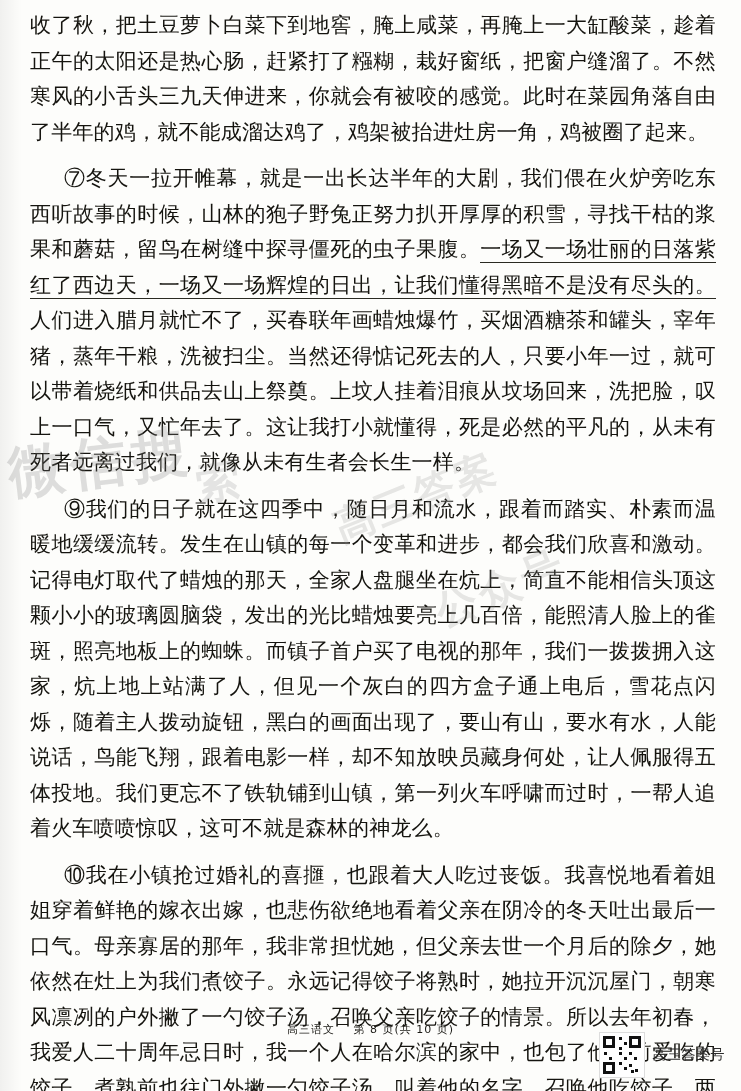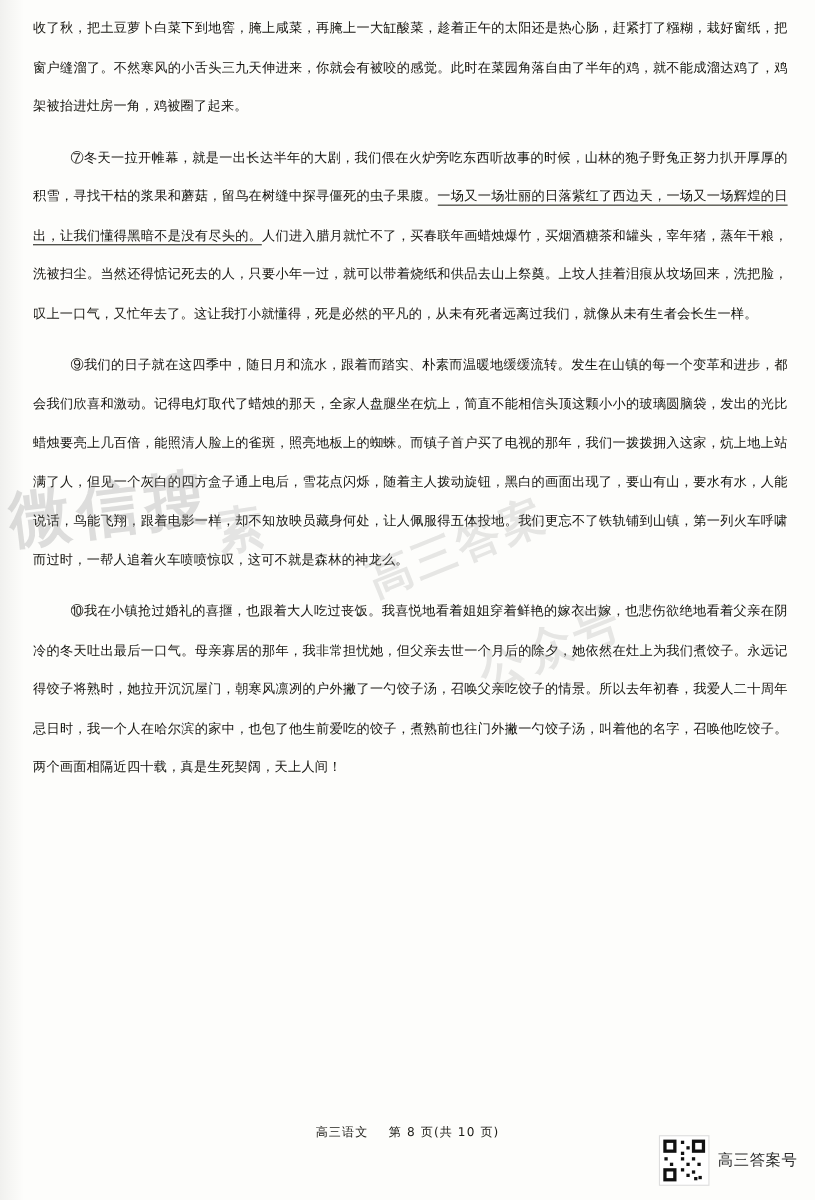--- a/index.html
+++ b/index.html
@@ -25,21 +25,21 @@
   .content {
     position: absolute;
     left: 30px;
     top: 8px;
     width: 686px;
     height: 990px;
   }
 
   p.para {
     margin: 0 0 0.9px 0;
-    font-size: 12px;
+    font-size: 21px;
     line-height: 35.5px;
     text-align: justify;
     text-justify: inter-ideograph;
     color: #15140f;
     letter-spacing: 0.2px;
     font-family: Liberation Serif, serif;
   }
   p.indent {
     text-indent: 34px;
     margin-top: 11px;

